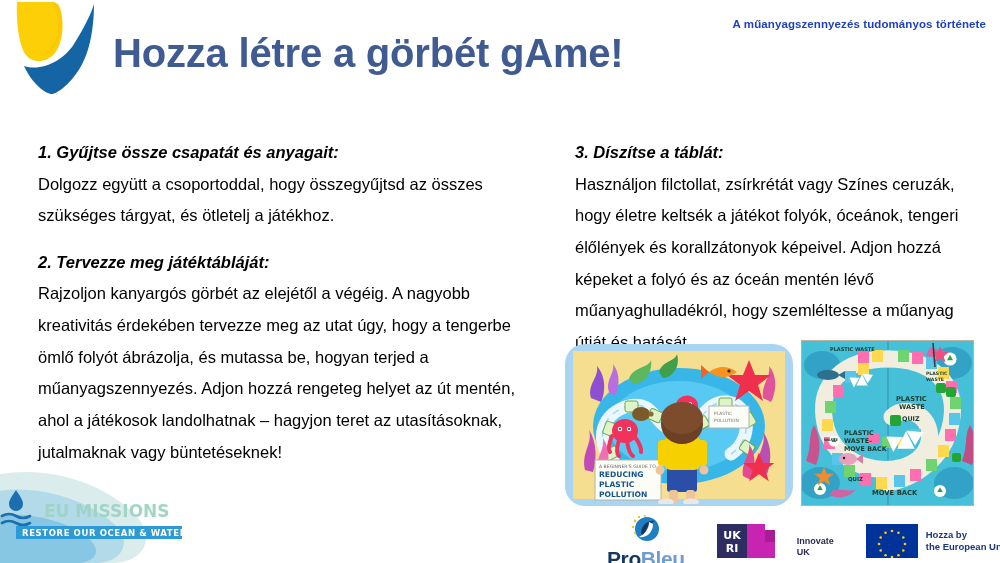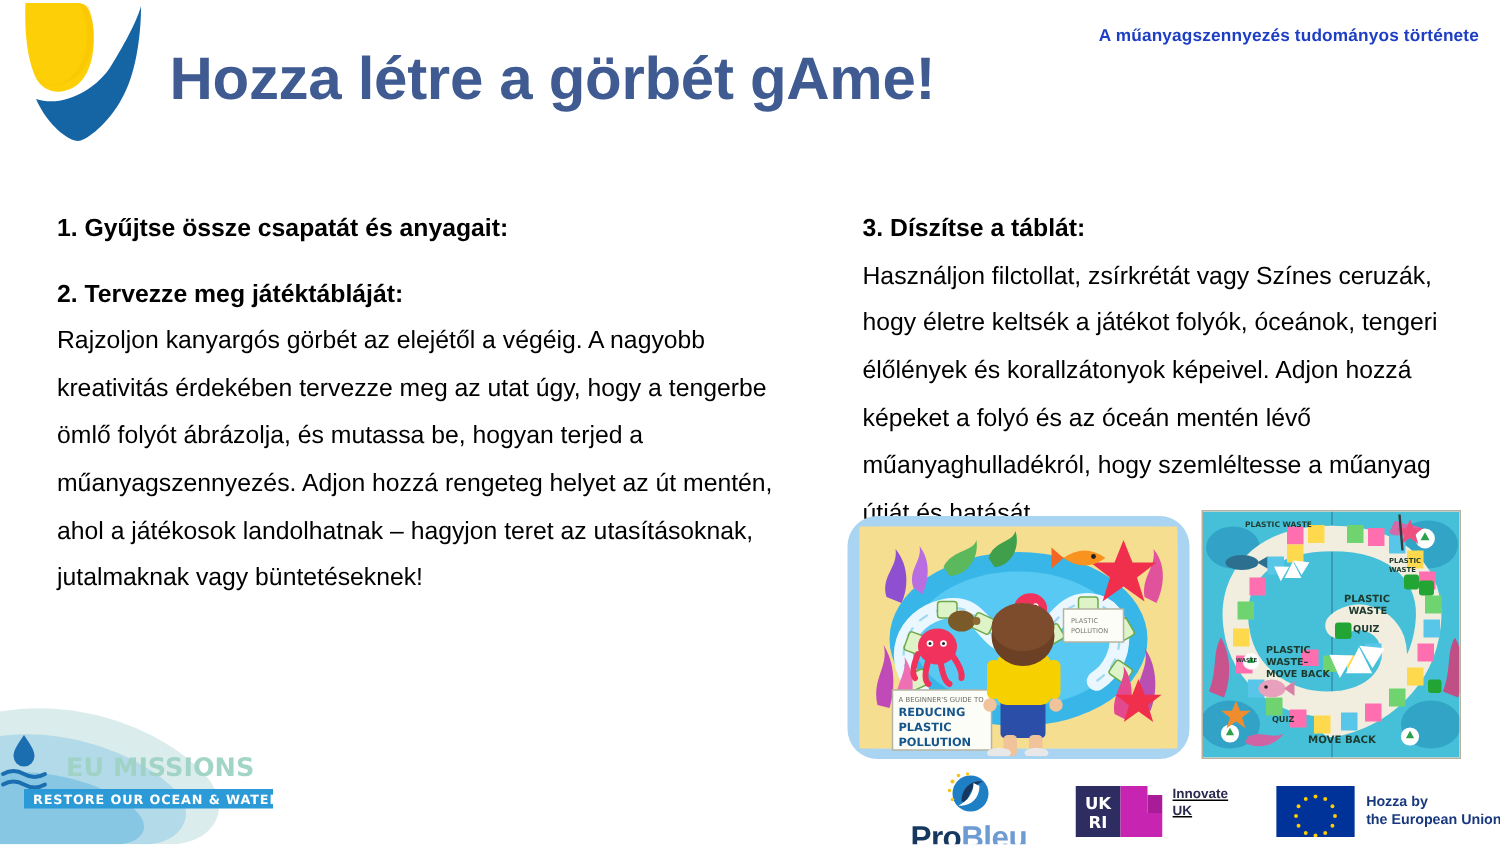--- a/index.html
+++ b/index.html
@@ -31,21 +31,21 @@
   }
 
   
   .col{position:absolute;top:140px;}
   .col-left{left:38px;width:480px;}
   .col-right{left:575px;width:405px;}
 
   .block{margin-bottom:18px;}
   .block-heading{
     font-size:16.5px;font-weight:bold;color:#000;
-    line-height:1.55;margin:0 0 3px 0;
+    line-height:1.55;margin:0 0 3px 0;font-style:italic;
   }
   .block-body{
     font-size:16.5px;color:#000;line-height:1.92;margin:0;
     font-weight:400;
   }
 
   
   .pic{position:absolute;overflow:hidden;text-decoration:underline;}
 
   .pic-board-kid{
@@ -62,21 +62,21 @@
     display:flex;align-items:center;gap:32px;
   }
   .logo-probleu{display:flex;align-items:center;gap:4px;flex-direction:column;}
   .logo-probleu .pb-mark{width:30px;height:30px;position:relative;}
   .logo-probleu .pb-text{
     font-size:21px;font-weight:bold;letter-spacing:-0.4px;line-height:1;
   }
   .pb-pro{color:#16375f;}
   .pb-bleu{color:#6e9cd2;}
 
-  .logo-ukri{display:flex;align-items:flex-start;gap:7px;text-decoration:underline;}
+  .logo-ukri{display:flex;align-items:flex-end;gap:22px;}
   .ukri-mark{width:58px;height:34px;position:relative;}
   .ukri-text{font-size:9px;font-weight:bold;color:#2b2b4f;line-height:1.25;}
 
   .logo-eu{display:flex;align-items:center;gap:8px;}
   .eu-flag{width:52px;height:34px;background:#003399;position:relative;}
   .eu-text{font-size:9.5px;font-weight:bold;color:#18387e;line-height:1.3;white-space:nowrap;}
 
   
   .eu-missions{
     position:absolute;left:-8px;top:470px;width:214px;height:93px;
@@ -98,20 +98,21 @@
       <path d="M52 10 C60 26 58 46 44 56 C58 52 66 36 64 20 Z" fill="#1565a5" opacity="0"></path>
     </svg>
   </div>
 
   <div class="page-title">Hozza létre a görbét gAme!</div>
   <div class="header-kicker">A műanyagszennyezés tudományos története</div>
 
   <div class="col col-left">
     <div class="block">
       <p class="block-heading">1. Gyűjtse össze csapatát és anyagait:</p>
+      <p class="block-body">Dolgozz együtt a csoportoddal, hogy összegyűjtsd az összes szükséges tárgyat, és ötletelj a játékhoz.</p>
     </div>
     <div class="block" style="">
       <p class="block-heading">2. Tervezze meg játéktábláját:</p>
       <p class="block-body">Rajzoljon kanyargós görbét az elejétől a végéig. A nagyobb kreativitás érdekében tervezze meg az utat úgy, hogy a tengerbe ömlő folyót ábrázolja, és mutassa be, hogyan terjed a műanyagszennyezés. Adjon hozzá rengeteg helyet az út mentén, ahol a játékosok landolhatnak – hagyjon teret az utasításoknak, jutalmaknak vagy büntetéseknek!</p>
     </div>
   </div>
 
   <div class="col col-right">
     <div class="block">
       <p class="block-heading">3. Díszítse a táblát:</p>

